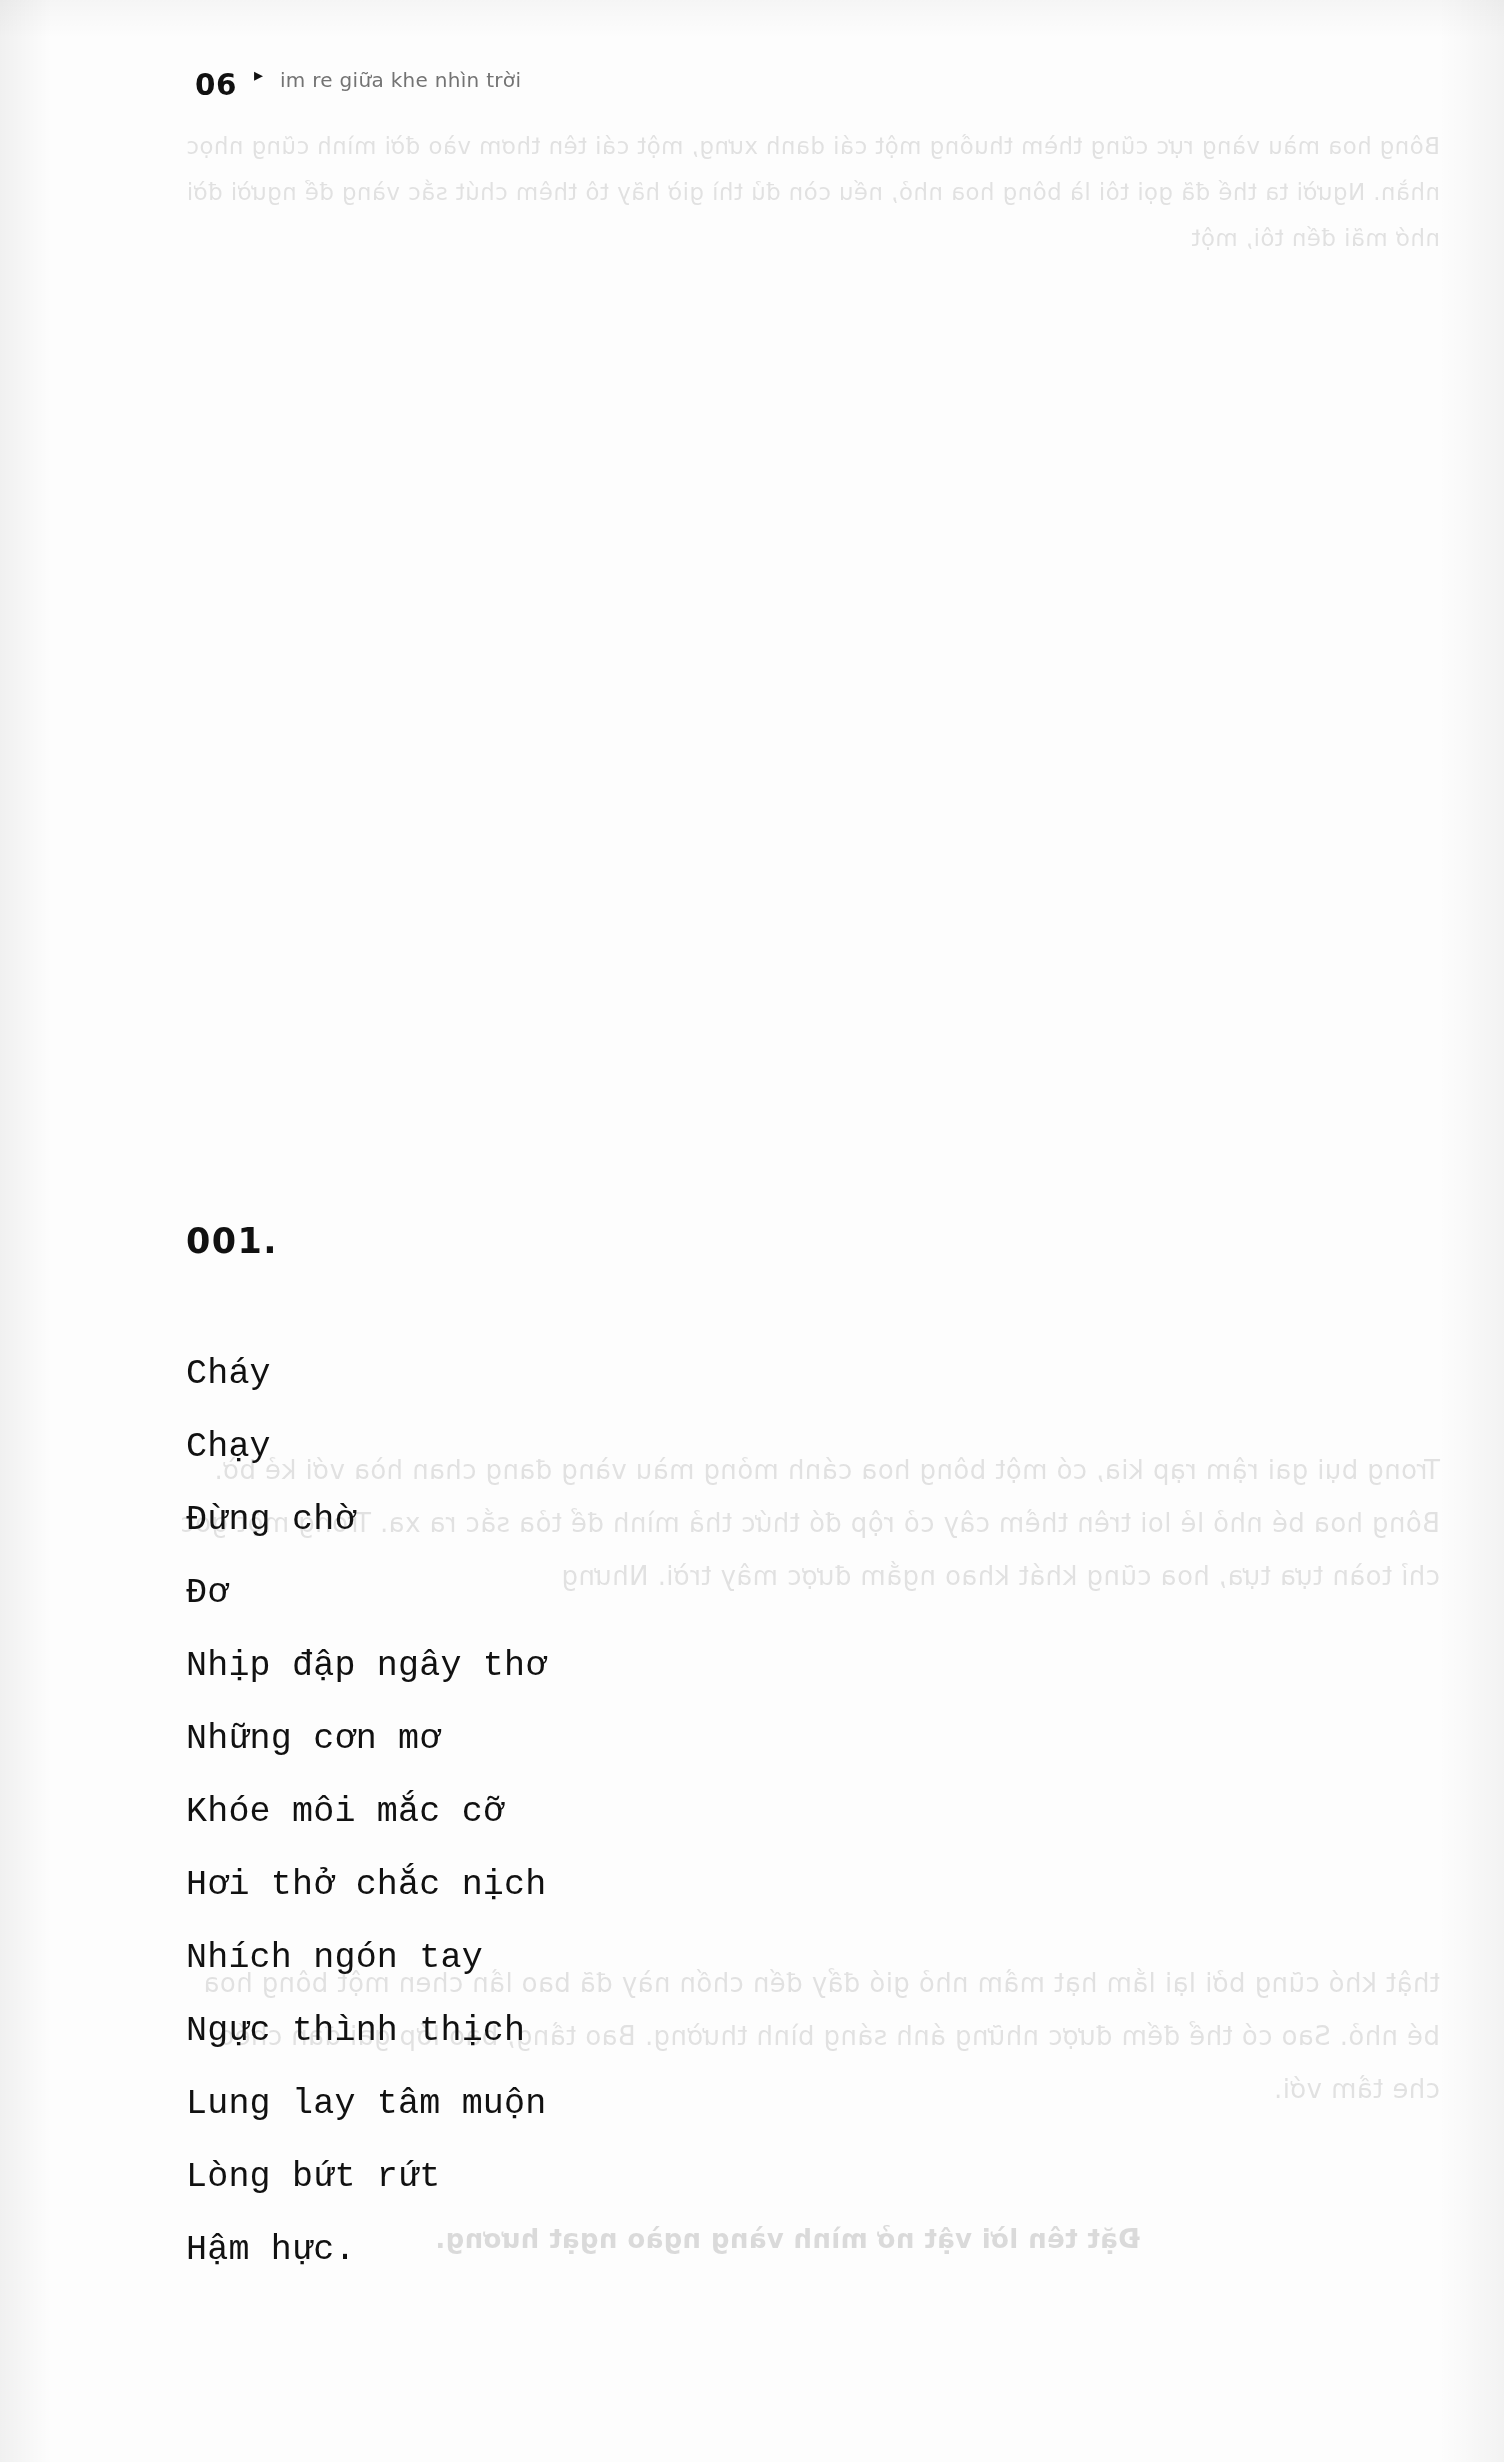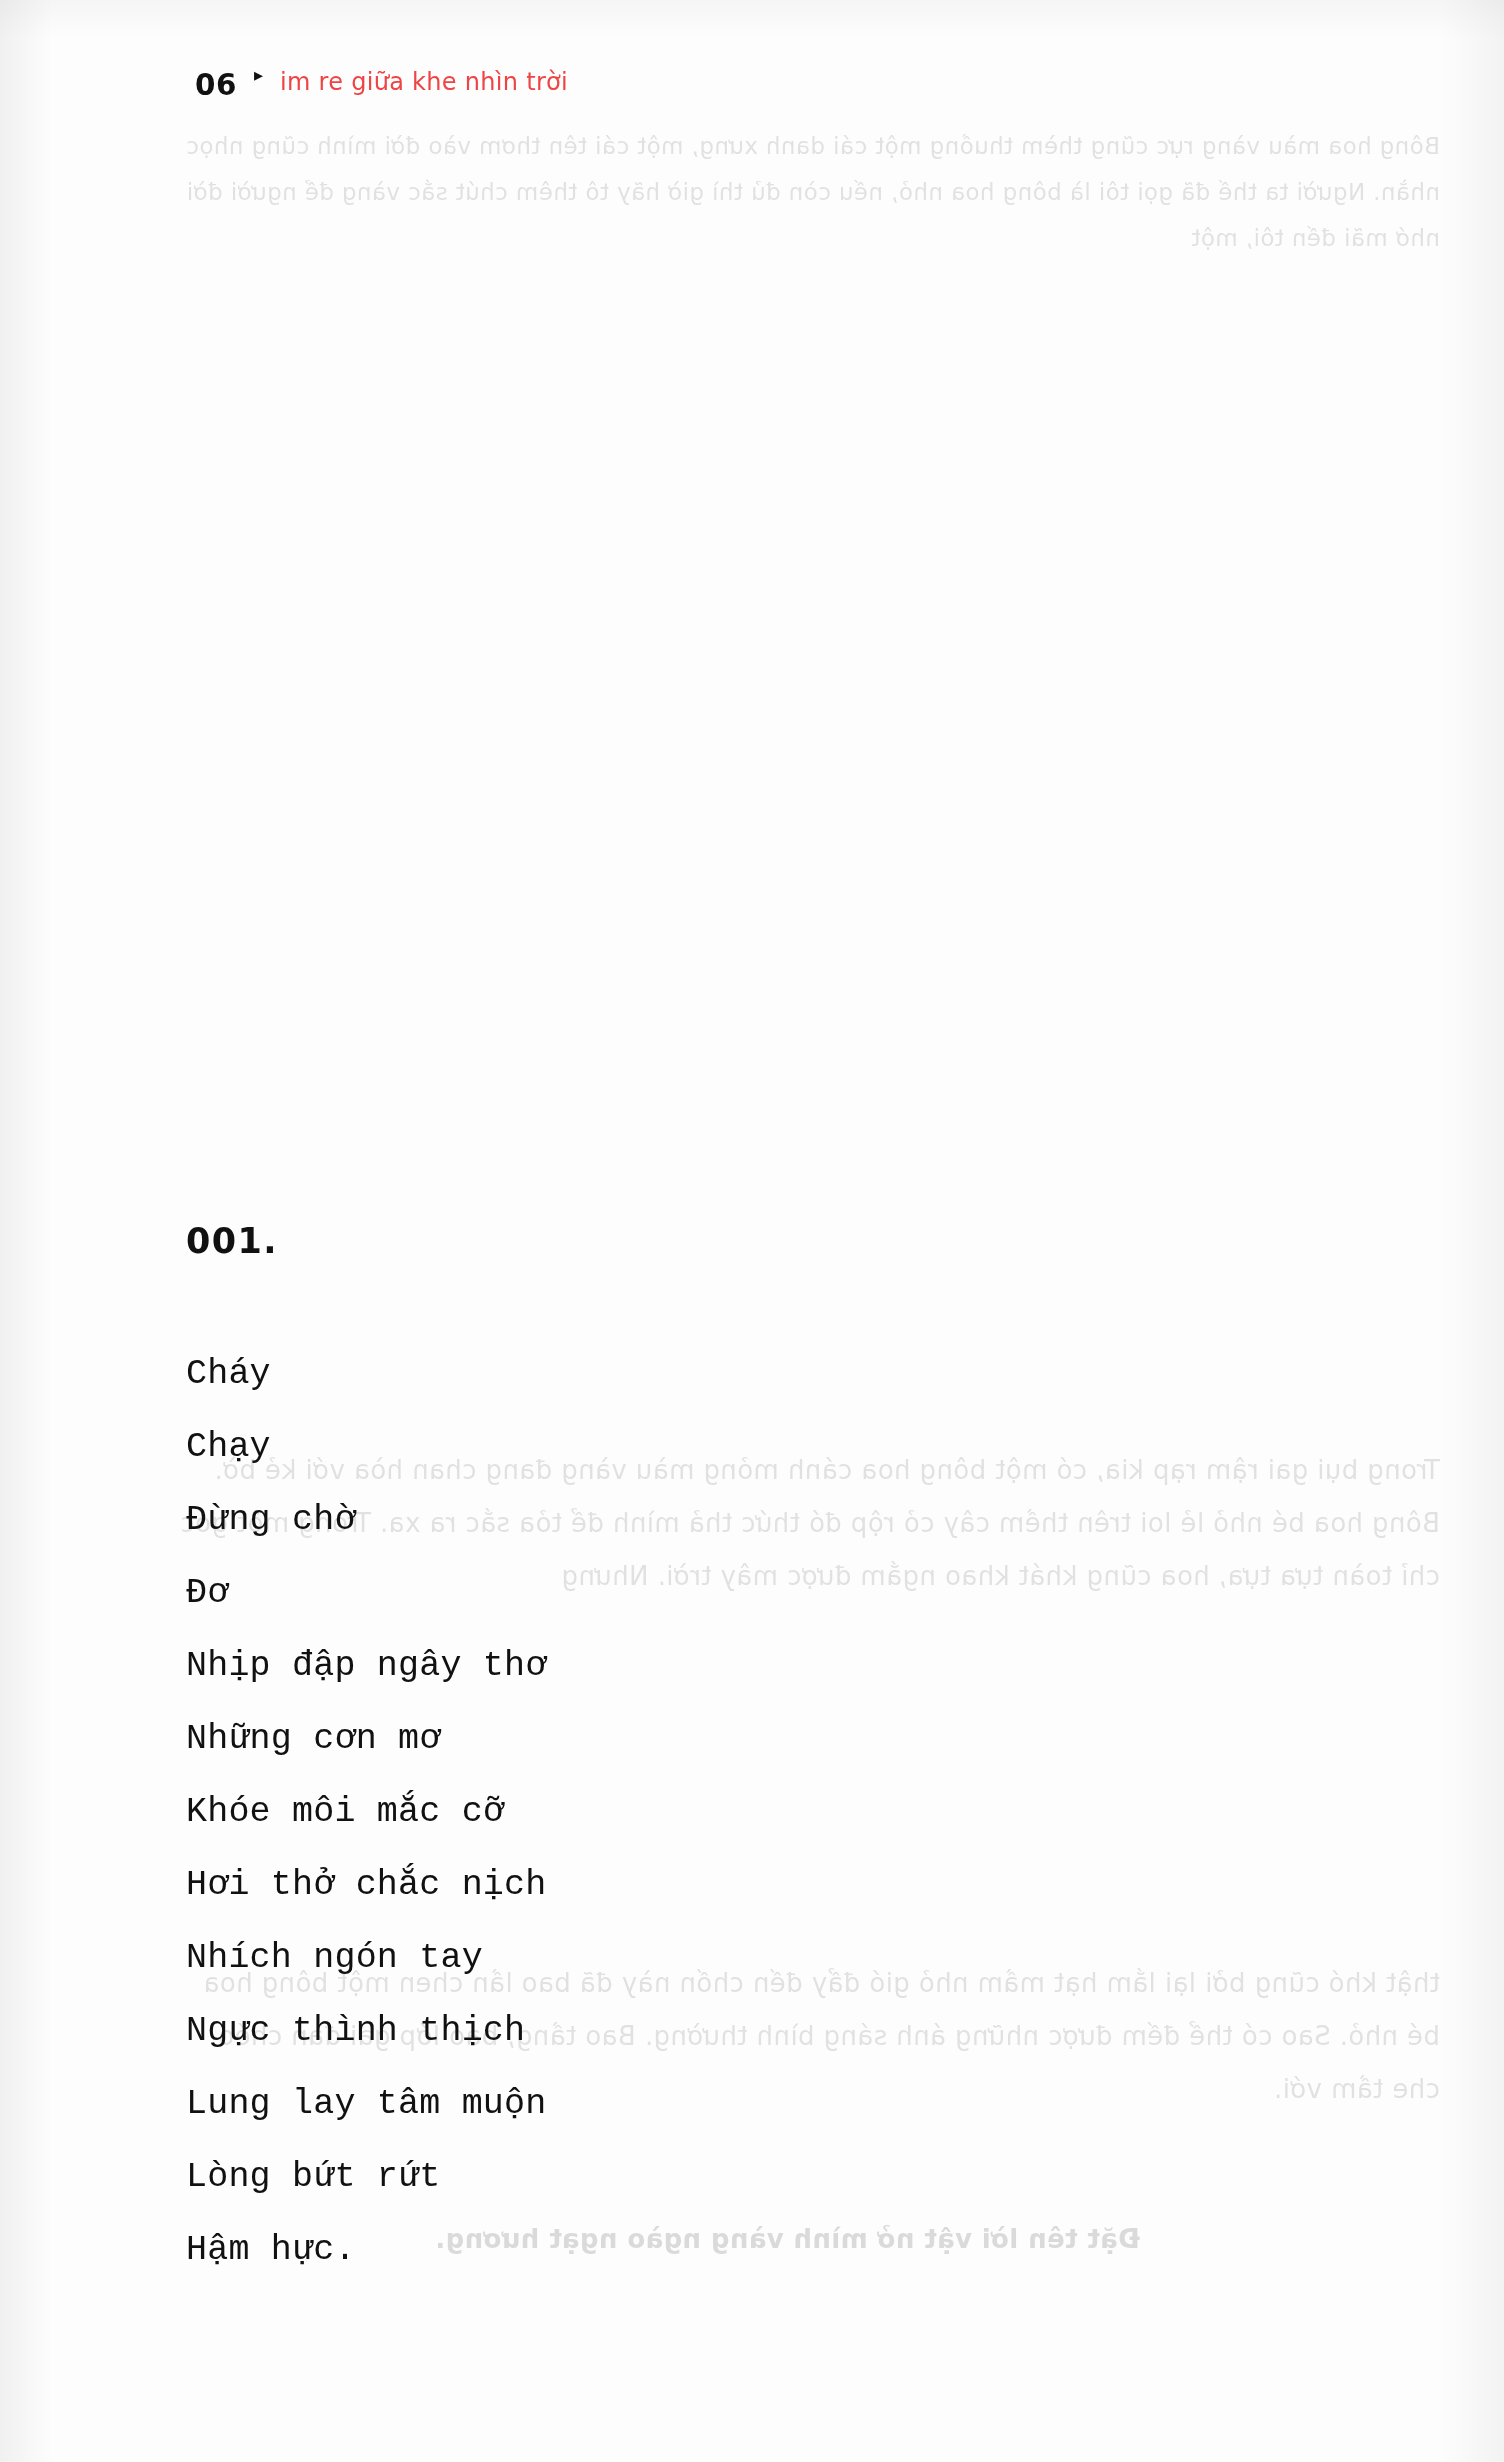--- a/index.html
+++ b/index.html
@@ -78,22 +78,22 @@
     letter-spacing: 0.5px;
     color: #111;
   }
   .header-mark {
     font-size: 18px;
     color: #111;
     position: relative;
     top: -3.8px;
   }
   .header-title {
-    font-size: 24px;
-    color: #ef4444;
+    font-size: 20px;
+    color: #737373;
     letter-spacing: 0.3px;
   }
 
   
   .poem-number {
     position: absolute;
     left: 186px;
     top: 1221px;
     font-size: 35px;
     font-weight: bold;

